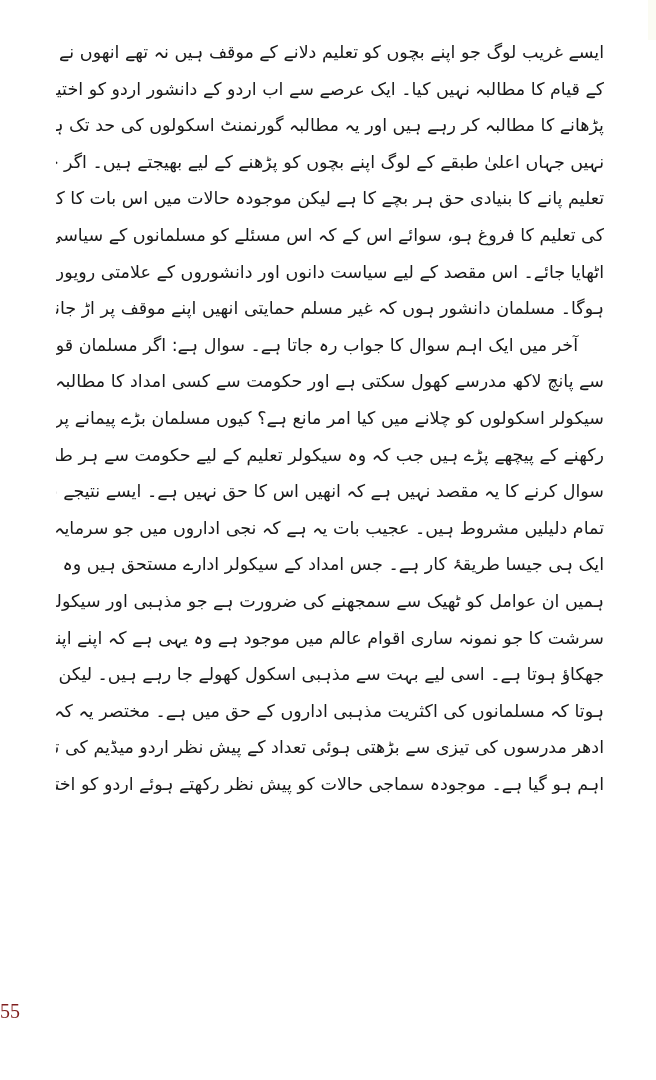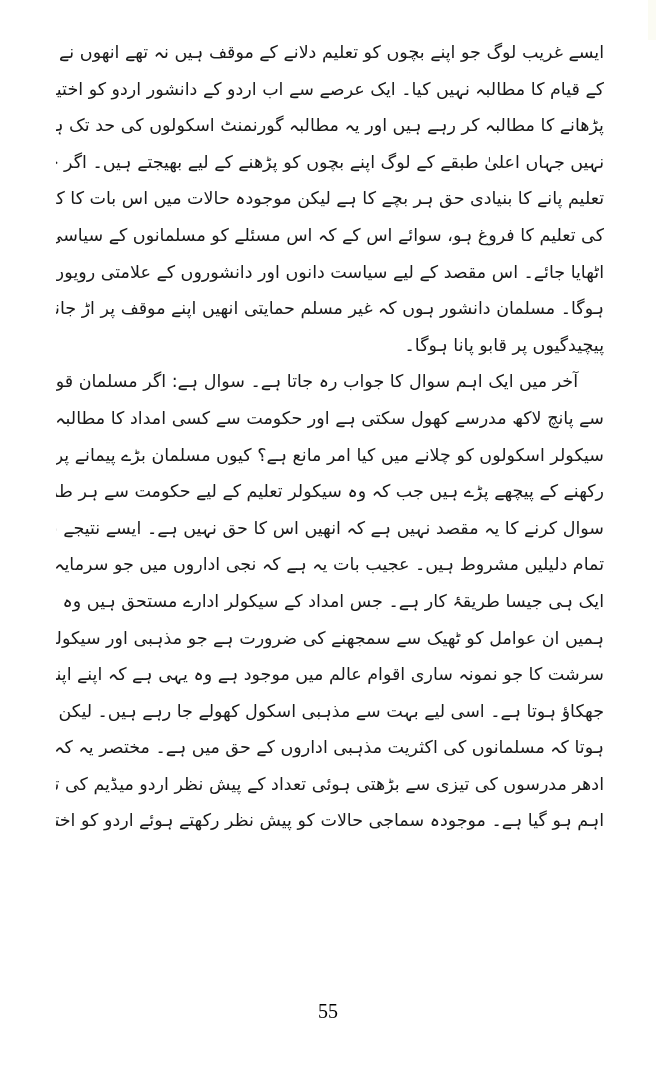--- a/index.html
+++ b/index.html
@@ -50,44 +50,43 @@
     text-align-last: right;
   }
   .line.indent {
     padding-right: 26px;
   }
   .page-number {
     position: absolute;
     left: 0;
     width: 656px;
     top: 1000px;
-    text-align: center;
+    text-align: left;
     font-family: "Liberation Serif", serif;
     font-size: 20px;
-    color: #000000;
+    color: #7f1d1d;
   }
 </style>
 </head>
 <body>
 
 <div class="page">
   <div class="edge-strip"></div>
 
   <div class="text-block">
 
     <div>
       <div class="line">ایسے غریب لوگ جو اپنے بچوں کو تعلیم دلانے کے موقف ہیں نہ تھے انھوں نے کبھی اردو اسکولوں</div>
       <div class="line">کے قیام کا مطالبہ نہیں کیا۔ ایک عرصے سے اب اردو کے دانشور اردو کو اختیاری زبان کے طور پر</div>
       <div class="line">پڑھانے کا مطالبہ کر رہے ہیں اور یہ مطالبہ گورنمنٹ اسکولوں کی حد تک ہے۔ ان اسکولوں کے لیے</div>
       <div class="line">نہیں جہاں اعلیٰ طبقے کے لوگ اپنے بچوں کو پڑھنے کے لیے بھیجتے ہیں۔ اگر چہ کہ مادری زبان میں</div>
       <div class="line">تعلیم پانے کا بنیادی حق ہر بچے کا ہے لیکن موجودہ حالات میں اس بات کا کوئی امکان نہیں کہ اردو</div>
       <div class="line">کی تعلیم کا فروغ ہو، سوائے اس کے کہ اس مسئلے کو مسلمانوں کے سیاسی پس منظر میں شدت سے</div>
       <div class="line">اٹھایا جائے۔ اس مقصد کے لیے سیاست دانوں اور دانشوروں کے علامتی رویوں کو نظر انداز کرنا</div>
       <div class="line">ہوگا۔ مسلمان دانشور ہوں کہ غیر مسلم حمایتی انھیں اپنے موقف پر اڑ جانا پڑے گا اور اس مسئلے کی تمام</div>
-      <div class="line last">پیچیدگیوں پر قابو پانا ہوگا۔</div>
     </div>
 
     <div>
       <div class="line indent">آخر میں ایک اہم سوال کا جواب رہ جاتا ہے۔ سوال ہے: اگر مسلمان قوم اپنے سرمایے</div>
       <div class="line">سے پانچ لاکھ مدرسے کھول سکتی ہے اور حکومت سے کسی امداد کا مطالبہ بھی نہیں کرتی تو اس کے لیے</div>
       <div class="line">سیکولر اسکولوں کو چلانے میں کیا امر مانع ہے؟ کیوں مسلمان بڑے پیمانے پر مذہبی اداروں کو جاری</div>
       <div class="line">رکھنے کے پیچھے پڑے ہیں جب کہ وہ سیکولر تعلیم کے لیے حکومت سے ہر طرح کی امداد چاہتے ہیں۔</div>
       <div class="line">سوال کرنے کا یہ مقصد نہیں ہے کہ انھیں اس کا حق نہیں ہے۔ ایسے نتیجے نہ نکالے جائیں۔ میری</div>
       <div class="line">تمام دلیلیں مشروط ہیں۔ عجیب بات یہ ہے کہ نجی اداروں میں جو سرمایہ کاری ہوئی ہے ان سب کا</div>
       <div class="line">ایک ہی جیسا طریقۂ کار ہے۔ جس امداد کے سیکولر ادارے مستحق ہیں وہ انھیں کیوں نہیں دی جاتی۔</div>

